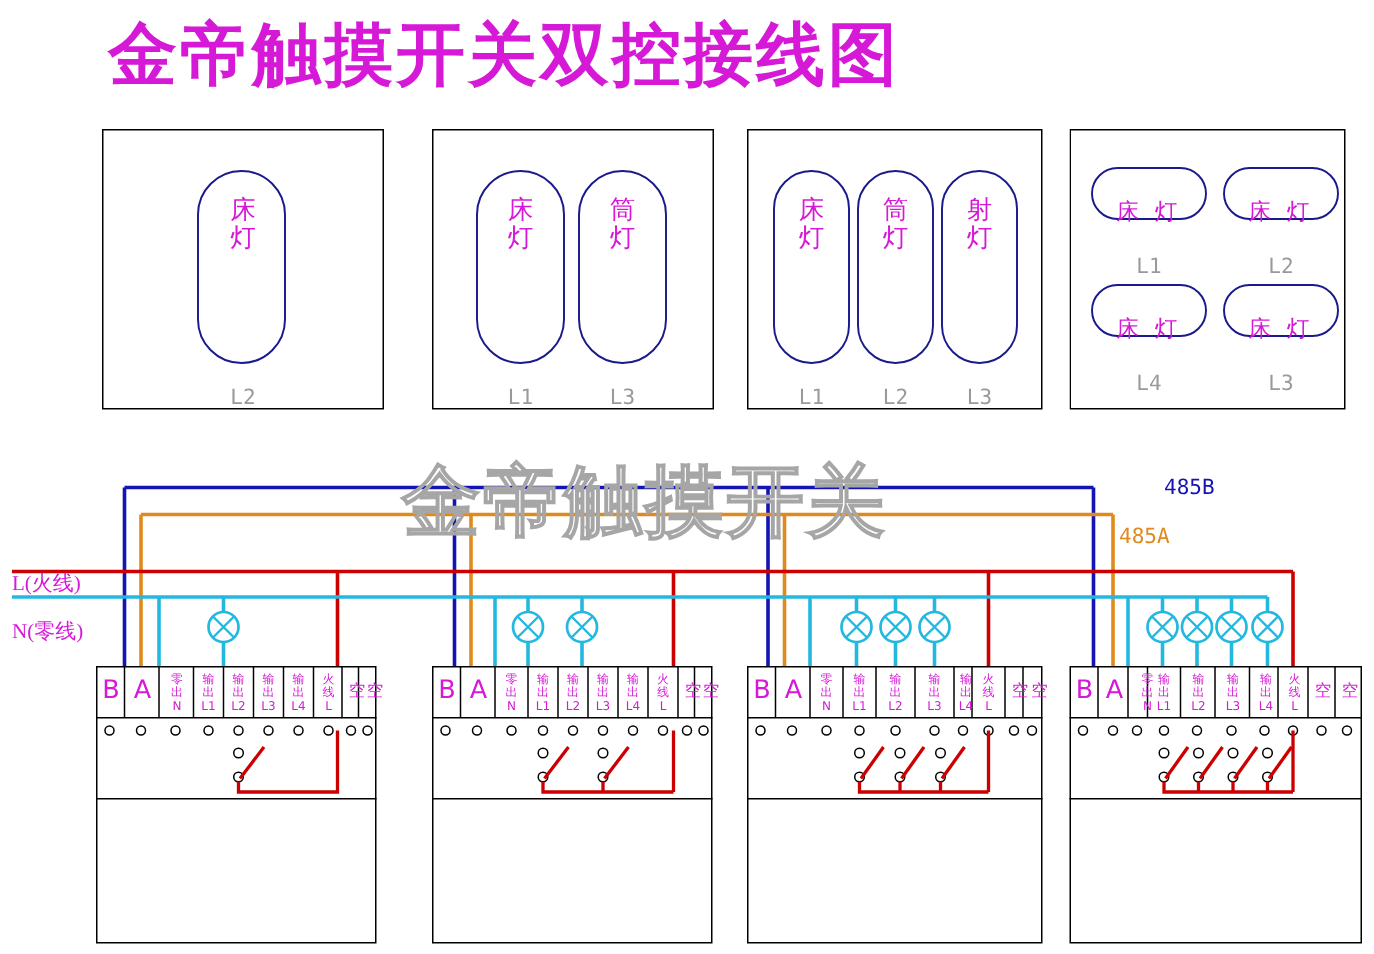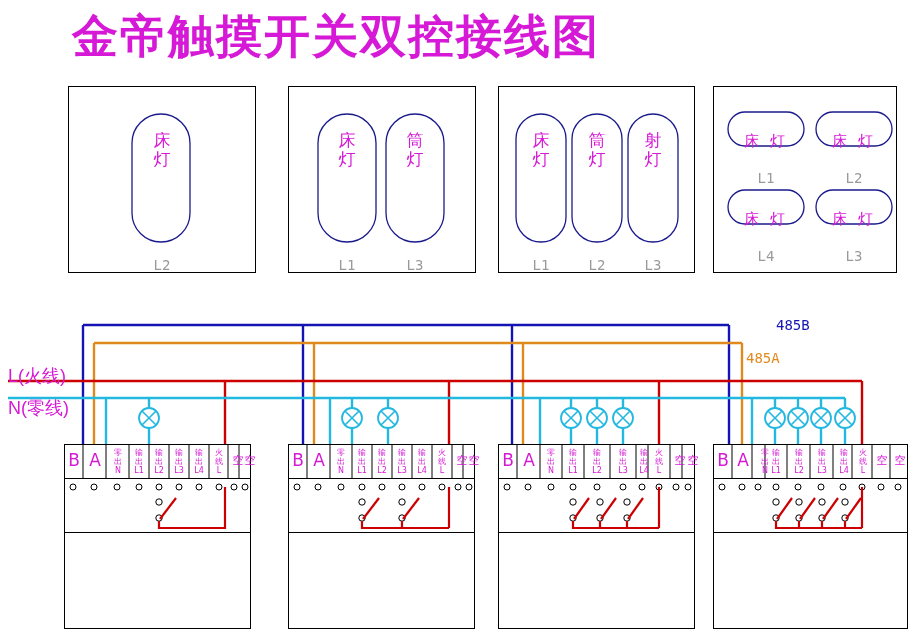--- a/index.html
+++ b/index.html
@@ -10,21 +10,21 @@
   .ttl{position:absolute;left:72px;top:8px;width:640px;height:56px;
        font-family:"DejaVu Sans","Liberation Sans",sans-serif;
        font-size:46px;font-weight:bold;color:#d619d6;letter-spacing:2px;
        white-space:nowrap;line-height:56px;}
   .lampLbl{position:absolute;color:#d619d6;font-family:"DejaVu Sans",sans-serif;
            font-size:17px;line-height:19px;text-align:center;white-space:pre-line;}
   .lampLblH{position:absolute;color:#d619d6;font-family:"DejaVu Sans",sans-serif;
            font-size:15px;text-align:center;white-space:nowrap;letter-spacing:3px;}
   .lcode{position:absolute;color:#9a9a9a;font-family:"DejaVu Sans Mono","Liberation Mono",monospace;
          font-size:14px;text-align:center;}
-  .wlbl{position:absolute;color:#d619d6;font-family:Liberation Sans, sans-serif;font-size:18px;white-space:nowrap;}
+  .wlbl{position:absolute;color:#d619d6;font-family:Liberation Serif, serif;font-size:14px;white-space:nowrap;margin-top:16px;}
   .blbl{position:absolute;font-family:"DejaVu Sans Mono","Liberation Mono",monospace;font-size:14px;white-space:nowrap;}
   .tcell{position:absolute;color:#d619d6;font-family:"DejaVu Sans",sans-serif;
          font-size:8px;line-height:9px;text-align:center;white-space:pre-line;width:22px;}
   .tbig{position:absolute;color:#d619d6;font-family:"DejaVu Sans",sans-serif;
         font-size:17px;text-align:center;width:22px;}
   .wmk{position:absolute;left:268px;top:300px;font-size:52px;font-weight:bold;
        font-family:"DejaVu Sans",sans-serif;color:transparent;
        -webkit-text-stroke:1px #a6a6a6;white-space:nowrap;letter-spacing:2px;}
 </style>
 </head>
@@ -330,20 +330,21 @@
       <g>
         <circle cx="845" cy="502" r="3.2" fill="#fff" stroke="#000"></circle>
         <circle cx="845" cy="518" r="3.2" fill="#fff" stroke="#000"></circle>
         <path d="M 846 519 L 861 498" stroke="#cc0000" stroke-width="2.2" fill="none"></path>
         <path d="M 845 521 L 845 528" stroke="#cc0000" stroke-width="2.2" fill="none"></path>
       </g>
       <path d="M 862 528 L 862 487" stroke="#cc0000" stroke-width="2.2" fill="none"></path>
     </g>
   </svg>
 
+  <div class="wmk">金帝触摸开关</div>
 
   <div class="wlbl" style="left:8px;top:364px;">L(火线)</div>
   <div class="wlbl" style="left:8px;top:396px;">N(零线)</div>
   <div class="blbl" style="left:776px;top:317px;color:#1414b4;">485B</div>
   <div class="blbl" style="left:746px;top:350px;color:#e08a1e;">485A</div>
 
   <div>
     <div class="tbig" style="left:63px;top:450px;">B</div>
     <div class="tbig" style="left:84px;top:450px;">A</div>
     <div class="tcell" style="left:107px;top:448px;">零

